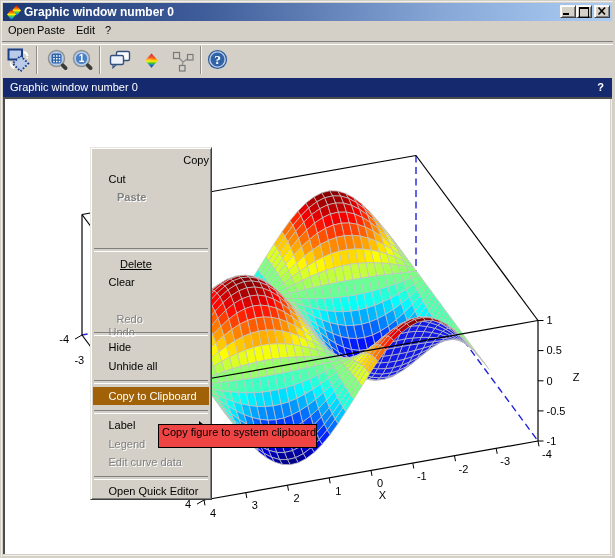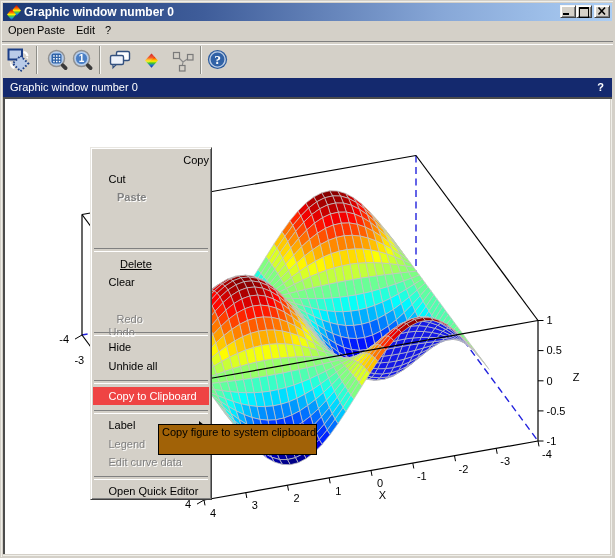--- a/index.html
+++ b/index.html
@@ -1275,24 +1275,24 @@
     <div style="position:absolute;left:2px;right:14px;top:40px;height:18px;line-height:18px;padding-left:24px;color:#808080;text-shadow:1px 1px 0 #ffffff;font-weight:bold;">Paste</div>
     <div style="position:absolute;left:3px;right:3px;top:100px;height:2px;border-top:1px solid #808080;border-bottom:1px solid #fff"></div>
     <div style="position:absolute;left:16px;right:2px;top:107px;height:18px;line-height:18px;padding-left:13px;text-decoration:underline;">Delete</div>
     <div style="position:absolute;left:2px;right:2px;top:125px;height:18px;line-height:18px;padding-left:15.5px;">Clear</div>
     <div style="position:absolute;left:2px;right:2px;top:143px;height:18px;line-height:18px;padding-left:15.5px;color:#808080;text-shadow:1px 1px 0 #ffffff;margin-top:32px;">Undo</div>
     <div style="position:absolute;left:10px;right:2px;top:162px;height:18px;line-height:18px;padding-left:15.5px;color:#808080;text-shadow:1px 1px 0 #ffffff;">Redo</div>
     <div style="position:absolute;left:3px;right:3px;top:184px;height:2px;border-top:1px solid #808080;border-bottom:1px solid #fff"></div>
     <div style="position:absolute;left:2px;right:2px;top:190px;height:18px;line-height:18px;padding-left:15.5px;">Hide</div>
     <div style="position:absolute;left:2px;right:2px;top:209px;height:18px;line-height:18px;padding-left:15.5px;">Unhide all</div>
     <div style="position:absolute;left:3px;right:3px;top:232px;height:2px;border-top:1px solid #808080;border-bottom:1px solid #fff"></div>
-    <div style="position:absolute;left:2px;right:2px;top:239px;height:18px;line-height:18px;padding-left:15.5px;background:#ef4444;color:#fff;">Copy to Clipboard</div>
+    <div style="position:absolute;left:2px;right:2px;top:239px;height:18px;line-height:18px;padding-left:15.5px;background:#a16207;color:#fff;">Copy to Clipboard</div>
     <div style="position:absolute;left:3px;right:3px;top:262px;height:2px;border-top:1px solid #808080;border-bottom:1px solid #fff"></div>
     <div style="position:absolute;left:2px;right:2px;top:268px;height:18px;line-height:18px;padding-left:15.5px;">Label<span style="position:absolute;right:5px;top:5px;width:0;height:0;border-left:5px solid #000;border-top:4px solid transparent;border-bottom:4px solid transparent"></span></div>
     <div style="position:absolute;left:2px;right:2px;top:287px;height:18px;line-height:18px;padding-left:15.5px;color:#808080;text-shadow:1px 1px 0 #ffffff;">Legend<span style="position:absolute;right:5px;top:5px;width:0;height:0;border-left:5px solid #000;border-top:4px solid transparent;border-bottom:4px solid transparent"></span></div>
     <div style="position:absolute;left:2px;right:2px;top:305px;height:18px;line-height:18px;padding-left:15.5px;color:#808080;text-shadow:1px 1px 0 #ffffff;">Edit curve data</div>
     <div style="position:absolute;left:3px;right:3px;top:328px;height:2px;border-top:1px solid #808080;border-bottom:1px solid #fff"></div>
     <div style="position:absolute;left:2px;right:6px;top:334px;height:18px;line-height:18px;padding-left:15.5px;">Open Quick Editor</div>
   </div>
-<div style="position:absolute;left:158px;top:424px;width:159px;height:31px;background:#a16207;border:1px solid #000;box-sizing:border-box;line-height:14px;padding-left:3px;z-index:20;font-size:11px">Copy figure to system clipboard</div>
+<div style="position:absolute;left:158px;top:424px;width:159px;height:24px;background:#ef4444;border:1px solid #000;box-sizing:border-box;line-height:14px;padding-left:3px;z-index:20;font-size:11px">Copy figure to system clipboard</div>
 <div style="position:absolute;left:611px;top:99px;width:1px;height:456px;background:#f0efe9"></div>
 <div style="position:absolute;left:3px;top:555px;width:609px;height:1px;background:#f0efe9"></div>
 <div style="position:absolute;left:1px;top:1px;width:1px;height:556px;background:#f0efe9"></div>
 <div style="position:absolute;left:1px;top:1px;width:612px;height:1px;background:#f0efe9"></div>
 </body></html>

